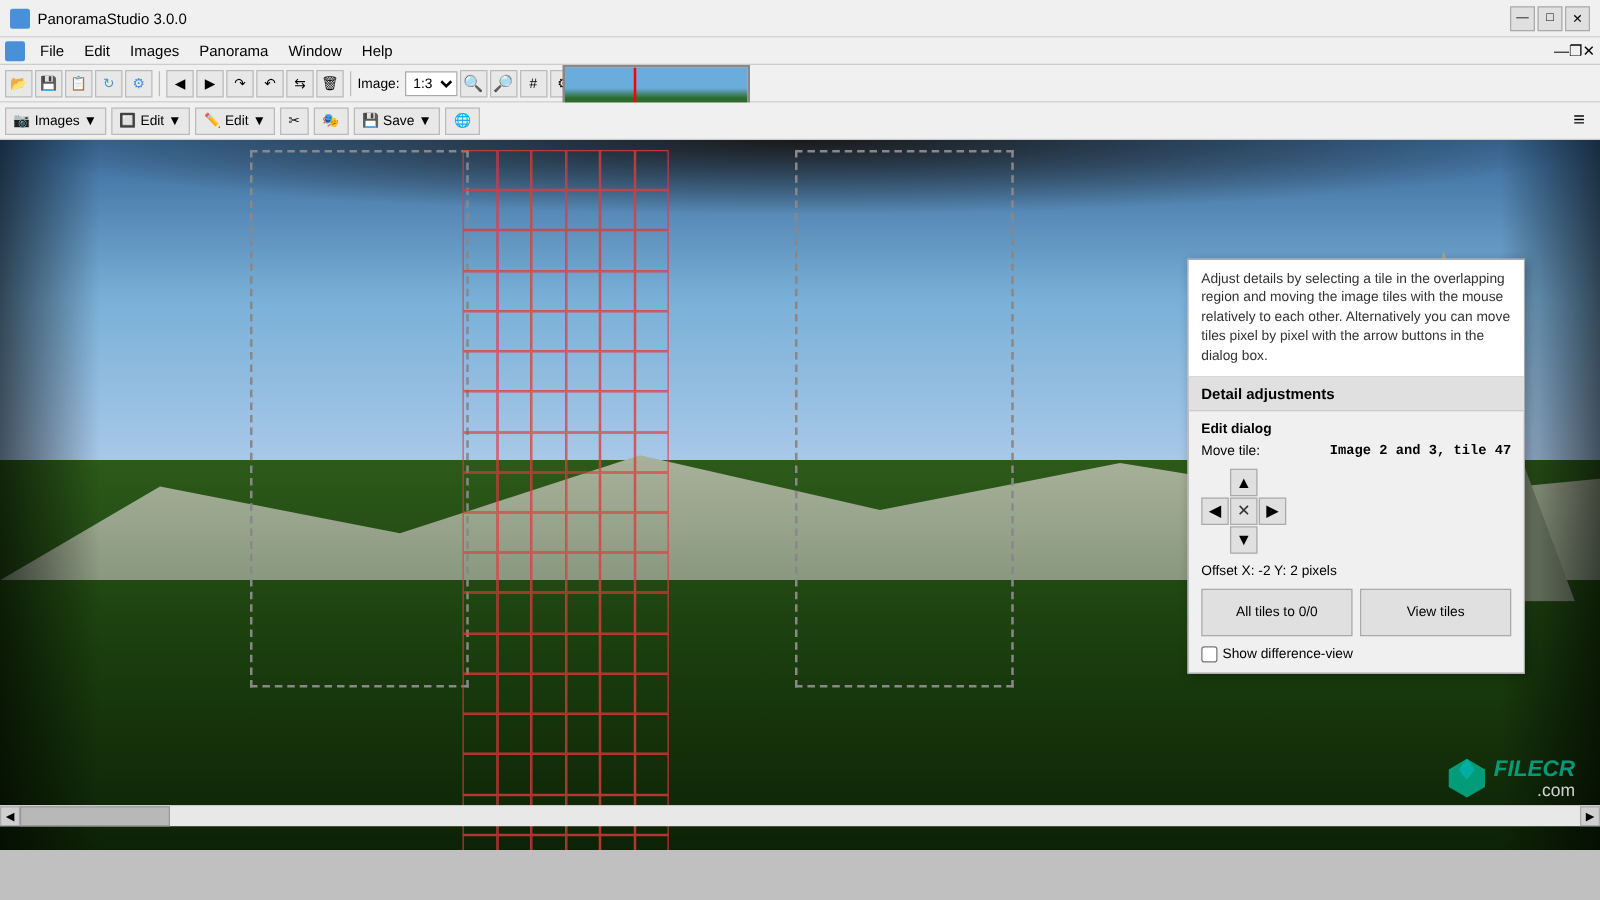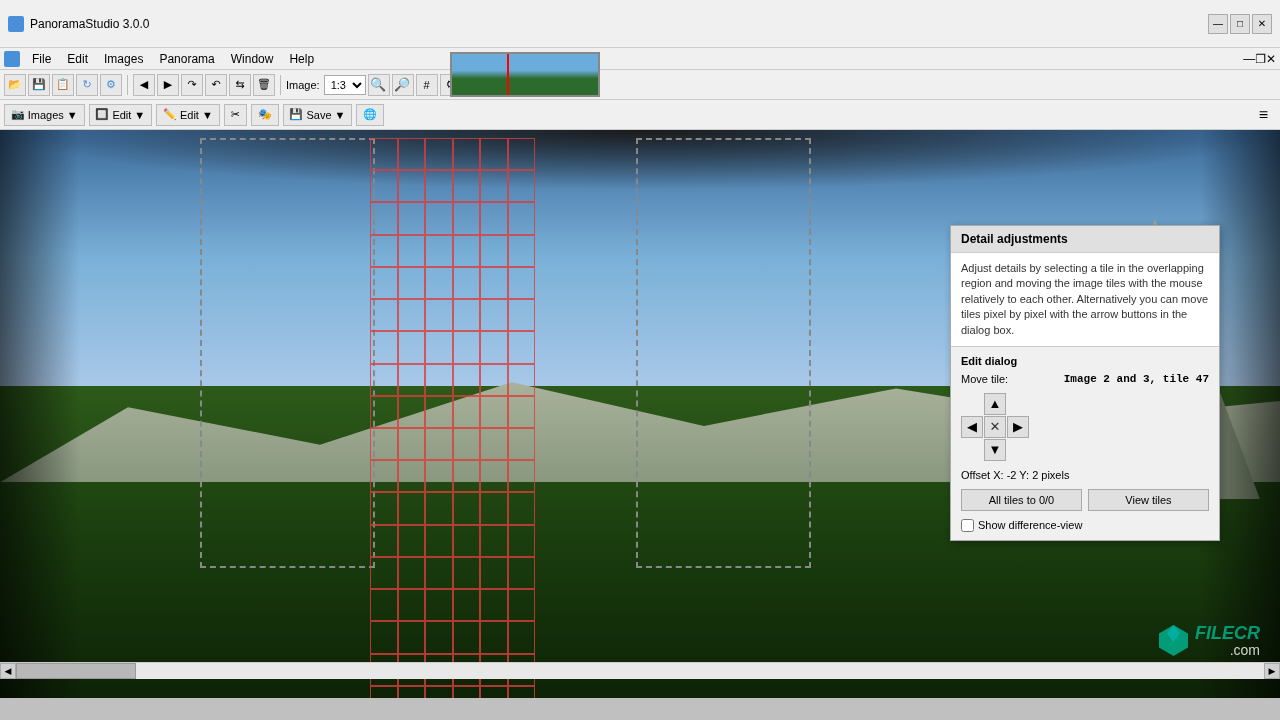--- a/index.html
+++ b/index.html
@@ -1,20 +1,20 @@
 <!DOCTYPE html>
 <html><head>
   <meta charset="utf-8">
   <style>
     * { margin: 0; padding: 0; box-sizing: border-box; }
     body { width: 1280px; height: 720px; overflow: hidden; font-family: 'Segoe UI', Arial, sans-serif; font-size: 12px; background: #c0c0c0; }
 
     
     #title-bar {
-      height: 48px;
+      height: 30px;
       background: #f0f0f0;
       display: flex;
       align-items: center;
       padding: 0 8px;
       border-bottom: 1px solid #ccc;
       user-select: none;
     }
     #title-bar .app-icon { width: 16px; height: 16px; background: #4a90d9; border-radius: 2px; margin-right: 6px; flex-shrink: 0; }
     #title-bar .window-controls { display: flex; gap: 2px; }
     #title-bar .win-btn {
@@ -265,21 +265,21 @@
       margin-bottom: 8px;
     }
 
     #action-buttons {
       display: flex;
       gap: 6px;
       margin-bottom: 8px;
     }
     .action-btn {
       flex: 1;
-      height: 22px;
+      height: 38px;
       background: #e0e0e0;
       border: 1px solid #aaa;
       cursor: pointer;
       font-size: 11px;
       display: flex; align-items: center; justify-content: center;
     }
 
     #checkbox-row {
       display: flex;
       align-items: center;
@@ -569,25 +569,25 @@
       <div style="border:1px solid rgba(220,60,60,0.8);min-height:28px;"></div>
         <div style="border:1px solid rgba(220,60,60,0.8);min-height:28px;"></div>
         <div style="border:1px solid rgba(220,60,60,0.8);min-height:28px;"></div>
         <div style="border:1px solid rgba(220,60,60,0.8);min-height:28px;"></div>
         <div style="border:1px solid rgba(220,60,60,0.8);min-height:28px;"></div>
         <div style="border:1px solid rgba(220,60,60,0.8);min-height:28px;"></div>
     </div>
   </div>
 
   <div id="detail-panel">
+    <div id="detail-panel-desc">
+      <span>Adjust details by selecting a tile in the overlapping region and moving the image tiles with the mouse relatively to each other. Alternatively you can move tiles pixel by pixel with the arrow buttons in the dialog box.</span>
+    </div>
     <div id="detail-panel-header">
       <span>Detail adjustments</span>
-    </div>
-    <div id="detail-panel-desc">
-      <span>Adjust details by selecting a tile in the overlapping region and moving the image tiles with the mouse relatively to each other. Alternatively you can move tiles pixel by pixel with the arrow buttons in the dialog box.</span>
     </div>
     <div id="edit-details-section">
       <div id="edit-details-title">Edit dialog</div>
 
       <div id="move-tile-row">
         <span>Move tile:</span>
         <span style="font-weight:bold;font-size:11px;font-family:Liberation Mono, monospace;">Image 2 and 3, tile 47</span>
       </div>
 
       <div id="controls-row">

